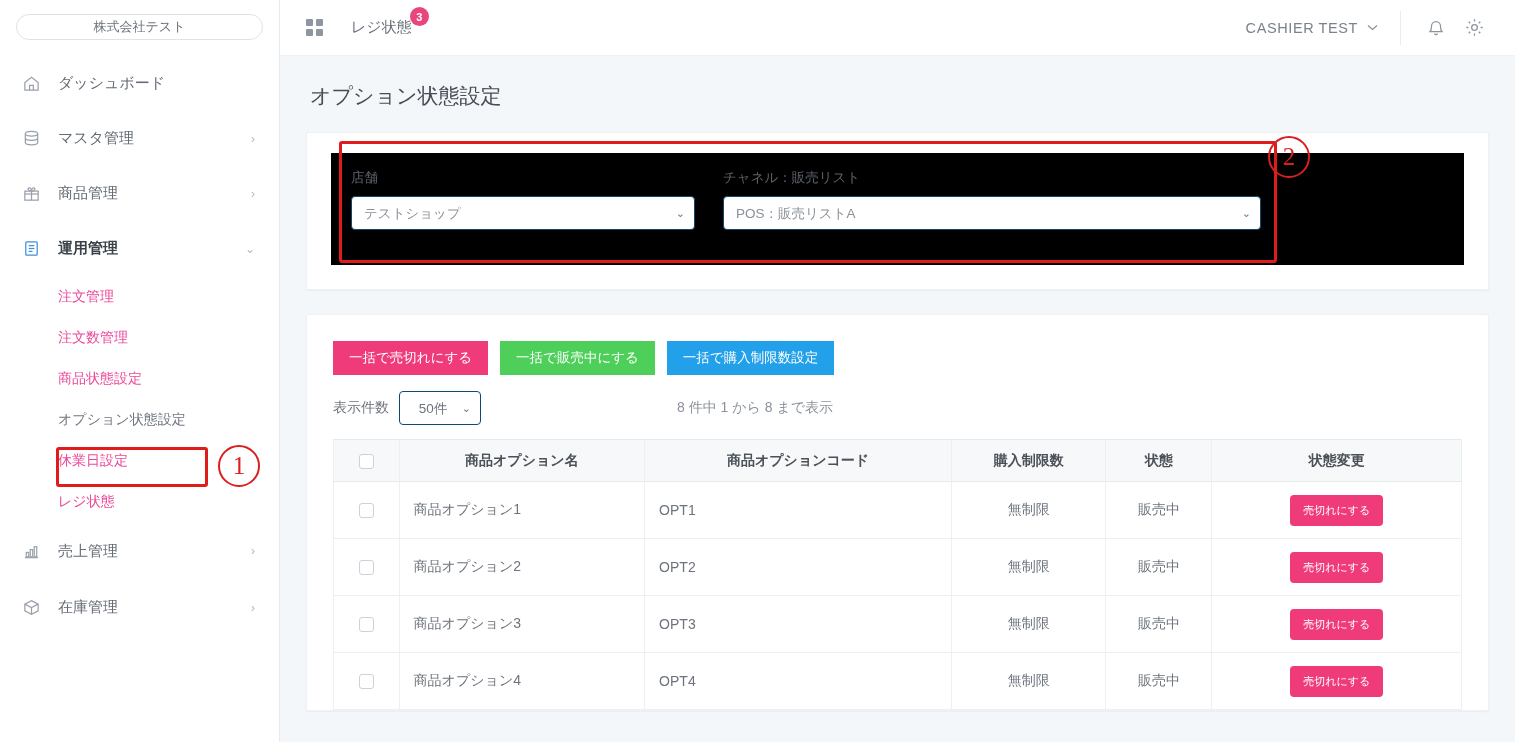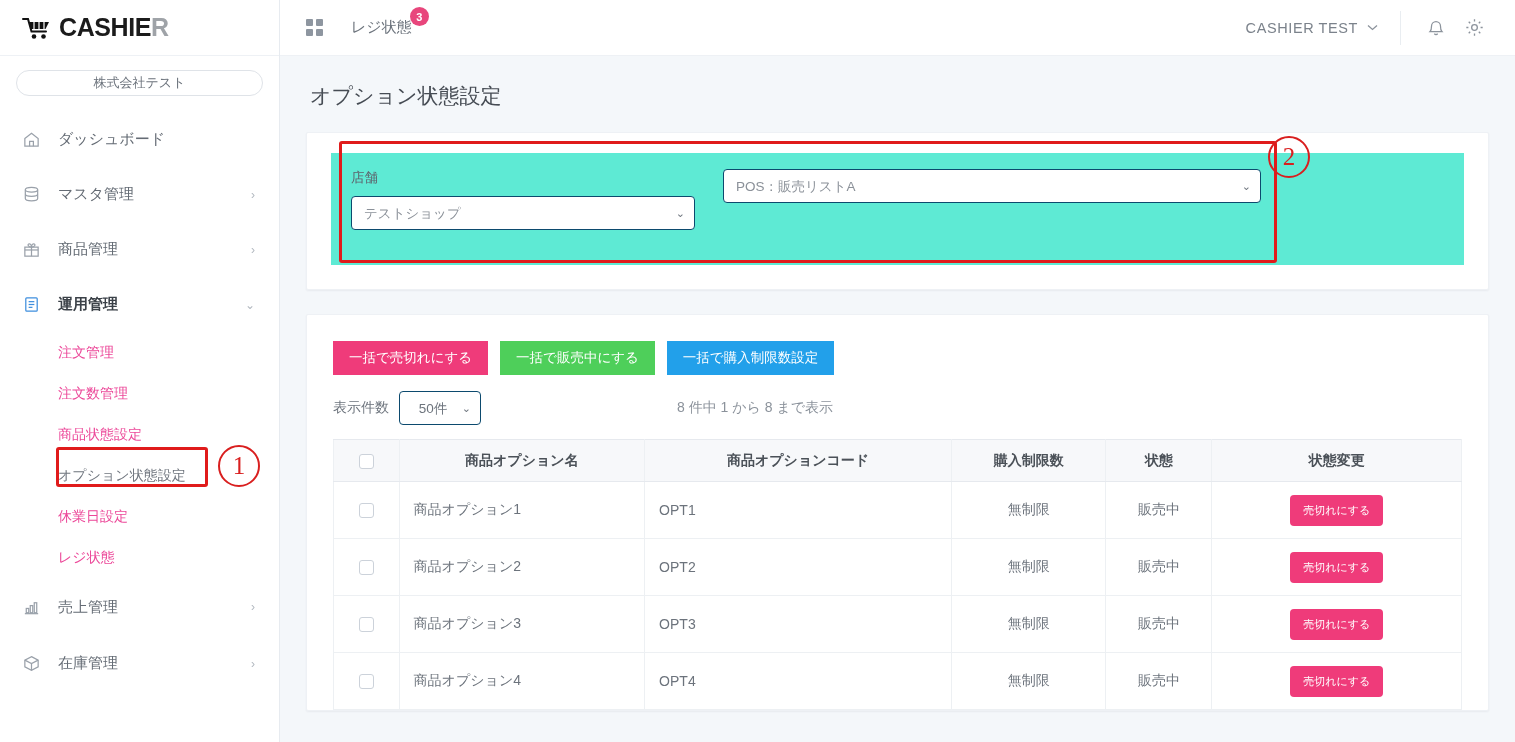--- a/index.html
+++ b/index.html
@@ -103,21 +103,21 @@
   .icon-btn { width: 30px; height: 30px; display: flex; align-items: center; justify-content: center; color: #8c939c; cursor: pointer; margin-right: 8px; }
 
   .content { flex: 1 1 auto; overflow: hidden; padding: 0 26px; }
   .page-title { font-size: 21px; color: #464c54; font-weight: 400; margin: 26px 0 22px 4px; }
 
   .card { background: #fff; border-radius: 2px; box-shadow: 0 1px 2px rgba(30,40,60,.06); border:1px solid #eef1f5; }
 
   
   .filter-card { padding: 20px 24px 24px 24px; position: relative; }
   .filter-panel {
-    background: #5eead4; height: 112px; display: flex; align-items: flex-start;
+    background: #000000; height: 112px; display: flex; align-items: flex-start;
     padding: 16px 20px 0 20px; gap: 28px;
   }
   .field { display: flex; flex-direction: column; }
   .field-label { font-size: 13.5px; color: #5d646d; margin-bottom: 9px; }
   .sel {
     height: 34px; border: 1px solid #0c4a6e; border-radius: 4px; background: #fff;
     font-size: 13.5px; color: #8b9199; padding: 0 28px 0 12px;
     appearance: none; -webkit-appearance: none; outline: none;
     font-family: "Liberation Sans", "DejaVu Sans", sans-serif;
   }
@@ -180,32 +180,20 @@
     font-family: "Liberation Sans", "DejaVu Sans", sans-serif;
   }
 </style>
 </head>
 <body>
 
 <div class="app">
 
   <aside class="sidebar">
 
-    <div class="logo-wrap">
-      <svg class="logo-cart" viewBox="0 0 30 24">
-        <path d="M1 3 L6 3 L9.5 15.5 L24 15.5" fill="none" stroke="#111" stroke-width="2" stroke-linecap="round"></path>
-        <path d="M6.5 6 L27 6 L23.5 13 L9 13 Z" fill="#111"></path>
-        <line x1="12" y1="6" x2="12" y2="13" stroke="#fff" stroke-width="1.2"></line>
-        <line x1="17" y1="6" x2="17" y2="13" stroke="#fff" stroke-width="1.2"></line>
-        <line x1="22" y1="6" x2="22" y2="13" stroke="#fff" stroke-width="1.2"></line>
-        <circle cx="12" cy="20.5" r="2.3" fill="#111"></circle>
-        <circle cx="21.5" cy="20.5" r="2.3" fill="#111"></circle>
-      </svg>
-      <div class="logo-text"><span>CASHIE</span><span class="r">R</span></div>
-    </div>
 
     <div class="company-pill">
       <span>株式会社テスト</span>
     </div>
 
     <nav class="nav">
 
       <div class="nav-item">
         <span class="ico">
           <svg width="19" height="19" viewBox="0 0 20 20" fill="none" stroke="currentColor" stroke-width="1.3">
@@ -350,20 +338,21 @@
             <label class="field-label">店舗</label>
             <span class="sel-wrap">
               <select class="sel sel-store">
                 <option>テストショップ</option>
               </select>
               <span class="sel-arrow">⌄</span>
             </span>
           </div>
 
           <div class="field">
+            <label class="field-label">チャネル：販売リスト</label>
             <span class="sel-wrap">
               <select class="sel sel-channel">
                 <option>POS：販売リストA</option>
               </select>
               <span class="sel-arrow">⌄</span>
             </span>
           </div>
 
         </div>
         <div class="anno-box-2"></div>

